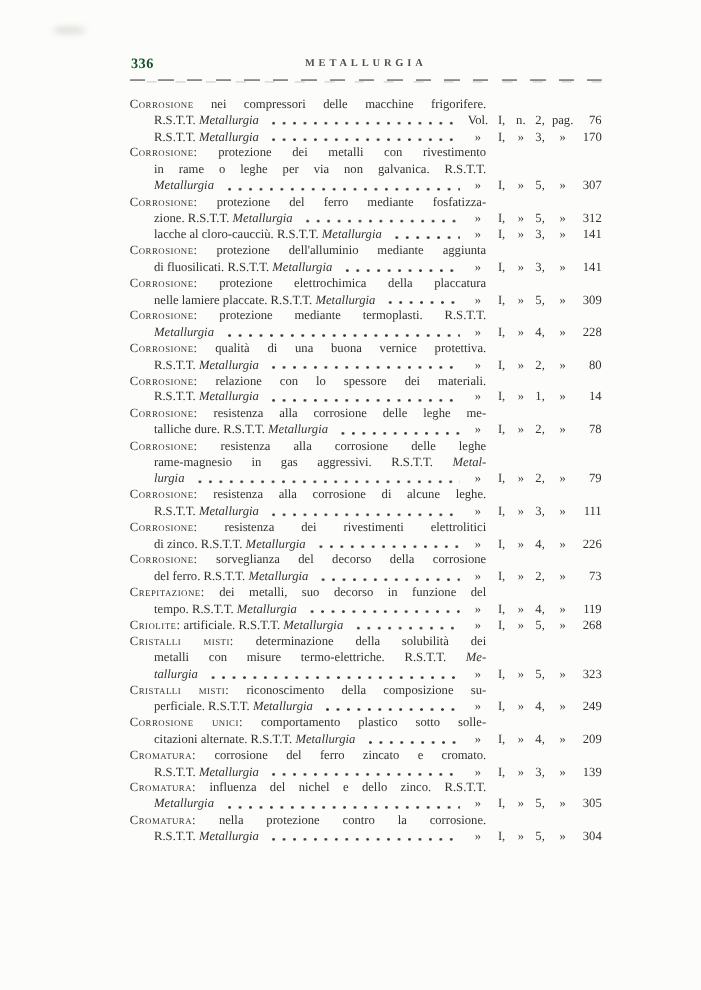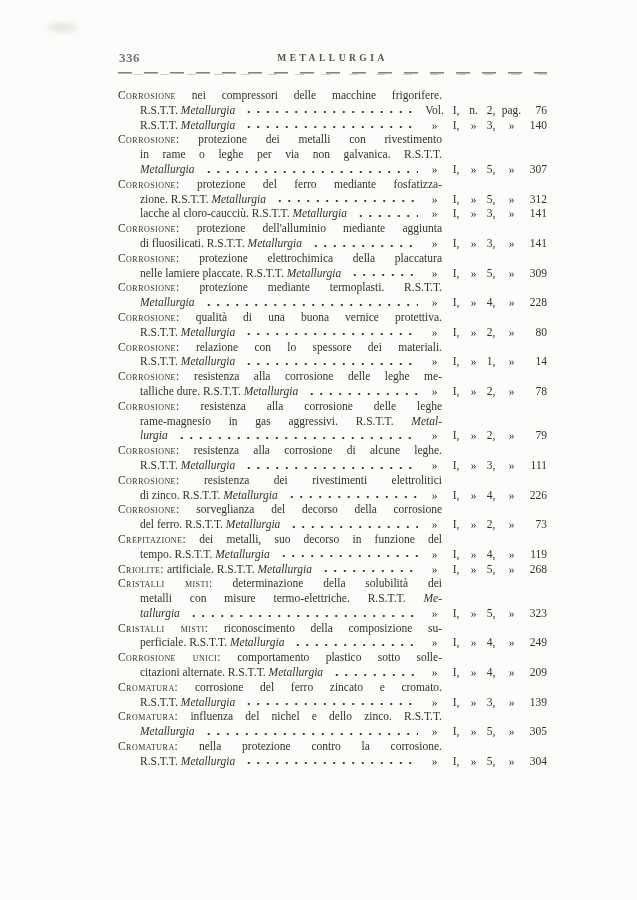--- a/index.html
+++ b/index.html
@@ -13,21 +13,21 @@
   .page { position: relative; width: 637px; height: 900px; }
   .smudge {
     position: absolute; left: 48px; top: 24px; width: 30px; height: 7px;
     background: #c9c6c0; border-radius: 50%; filter: blur(3px); opacity: .55;
   }
   .content { position: absolute; left: 118px; top: 50px; width: 429px; }
 
   .header { position: relative; height: 20px; }
   .folio {
     position: absolute; left: 1px; top: 0;
-    font-size: 13px; font-weight: bold; letter-spacing: .5px; color: #737373;
+    font-size: 13px; font-weight: bold; letter-spacing: .5px; color: #14532d;
   }
   .running-title {
     position: absolute; left: 0; right: 0; top: 3px; text-align: center;
     font-size: 9.5px; letter-spacing: 3.5px; color: #55504a; font-weight: bold;
   }
   .header-rule {
     margin-top: 2px; height: 3px;
     background-image:
       repeating-linear-gradient(90deg, rgba(96,92,85,.75) 0 14px, rgba(0,0,0,0) 14px 26px),
       repeating-linear-gradient(90deg, rgba(96,92,85,.30) 6px 15px, rgba(0,0,0,0) 15px 33px);
@@ -104,21 +104,21 @@
         <div class="entry">
           <div class="line refline indent">
             <span class="text"><span class="s-r">R.S.T.T. </span><span class="s-i">Metallurgia</span></span>
             <span class="leader"></span>
             <span class="ref">
               <span class="rc rc0">»</span>
               <span class="rc rc1">I,</span>
               <span class="rc rc2">»</span>
               <span class="rc rc3">3,</span>
               <span class="rc rc4">»</span>
-              <span class="rc rc5">140</span>
+              <span class="rc rc5">170</span>
             </span>
           </div>
         </div>
         <div class="entry">
           <div class="line fill">
             <span class="text"><span class="s-sc">Corrosione:</span><span class="s-r"> protezione dei metalli con rivestimento</span></span>
           </div>
           <div class="line fill indent">
             <span class="text"><span class="s-r">in rame o leghe per via non galvanica. R.S.T.T.</span></span>
           </div>

